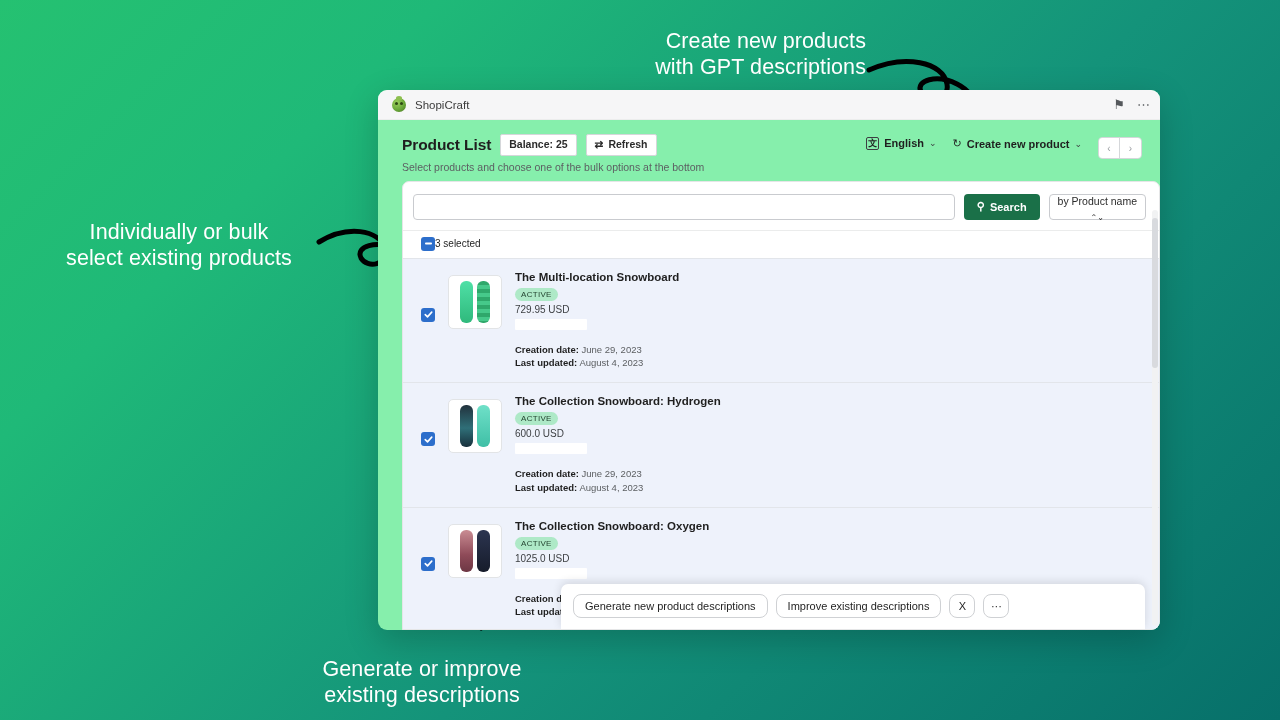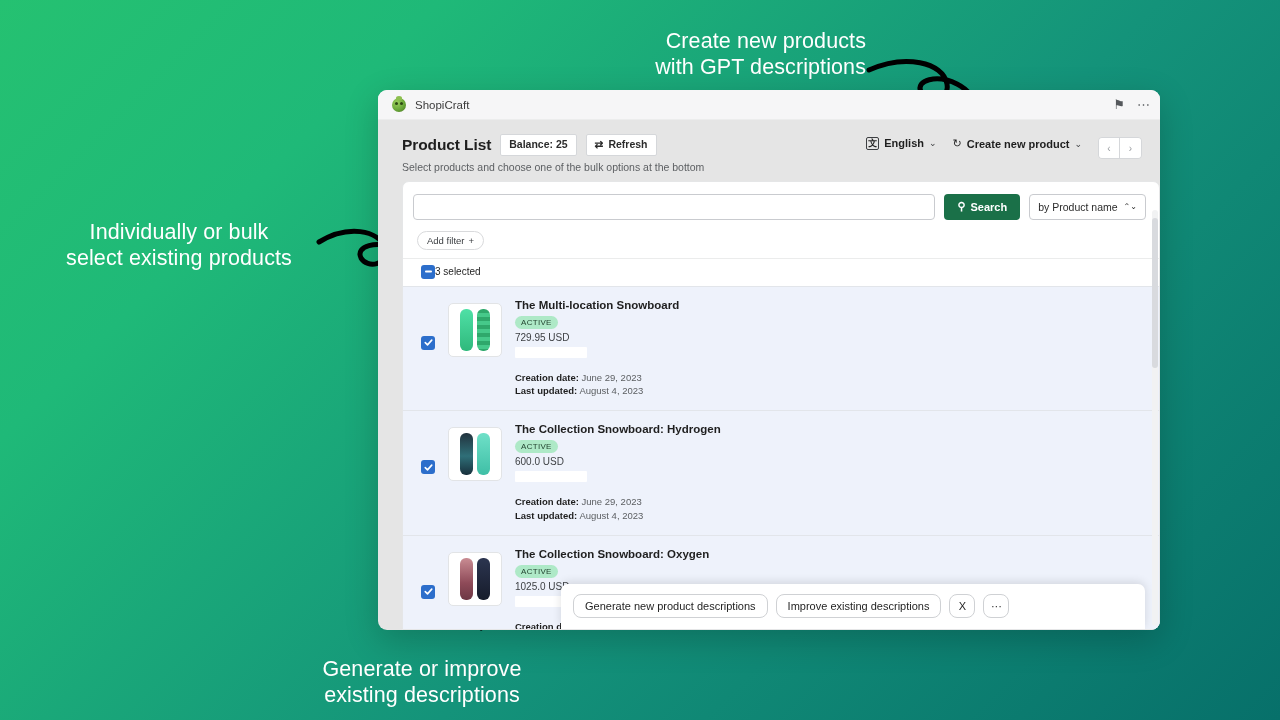--- a/index.html
+++ b/index.html
@@ -24,21 +24,21 @@
   #ann-left  { left: 34px;  top: 219px; width: 290px; text-align: center; }
   #ann-bot   { left: 296px; top: 656px; width: 252px; text-align: center; }
 
   .arrow-svg { position: absolute; pointer-events: none; }
 
   
   #app-window {
     position: absolute;
     left: 378px; top: 90px;
     width: 782px; height: 540px;
-    background: #e5e5e5;
+    background: #86efac;
     border-radius: 9px;
     box-shadow: 0 10px 34px rgba(0,0,0,0.20);
     overflow: hidden;
     display: flex; flex-direction: column;
   }
 
   
   #title-bar {
     height: 30px; flex: 0 0 30px;
     background: #f6f6f7;
@@ -104,21 +104,21 @@
   }
   #search-btn {
     background: #1a7048; color: #fff; border: none; border-radius: 4px;
     height: 26px; padding: 0 13px; font-size: 11px; font-weight: 700;
     display: flex; align-items: center; gap: 5px; cursor: pointer;
     font-family: "Liberation Sans", sans-serif;
   }
   #sort-select {
     height: 26px; border: 1px solid #c9cbcf; border-radius: 4px; background: #fff;
     font-size: 10.5px; color: #2b2b2b; padding: 0 8px;
-    display: flex; align-items: center; gap: 6px; cursor: pointer; white-space: nowrap;
+    display: flex; align-items: center; gap: 6px; cursor: pointer; white-space: nowrap; flex-direction: column;
   }
   #filter-row { padding: 0 10px 8px 14px; }
   #add-filter {
     display: inline-flex; align-items: center; gap: 4px;
     border: 1px solid #d9dadc; background: #fff; border-radius: 11px;
     font-size: 9.5px; color: #3a3d40; padding: 3px 9px; cursor: pointer;
   }
 
   #select-all-row {
     display: flex; align-items: center; gap: 0;
@@ -258,26 +258,20 @@
       <button id="search-btn">
         <span>⚲</span>
         <span>Search</span>
       </button>
       <div id="sort-select">
         <span>by Product name</span>
         <span style="font-size:8px;">⌃⌄</span>
       </div>
     </div>
 
-    <div id="filter-row">
-      <span id="add-filter">
-        <span>Add filter</span>
-        <span>+</span>
-      </span>
-    </div>
 
     <div id="select-all-row">
       <span class="cb">
         <svg width="9" height="9" viewBox="0 0 9 9">
             <rect x="1" y="3.6" width="7" height="1.8" rx="0.9" fill="#fff"></rect>
           </svg>
       </span>
       <span id="selected-count">3 selected</span>
     </div>
 

